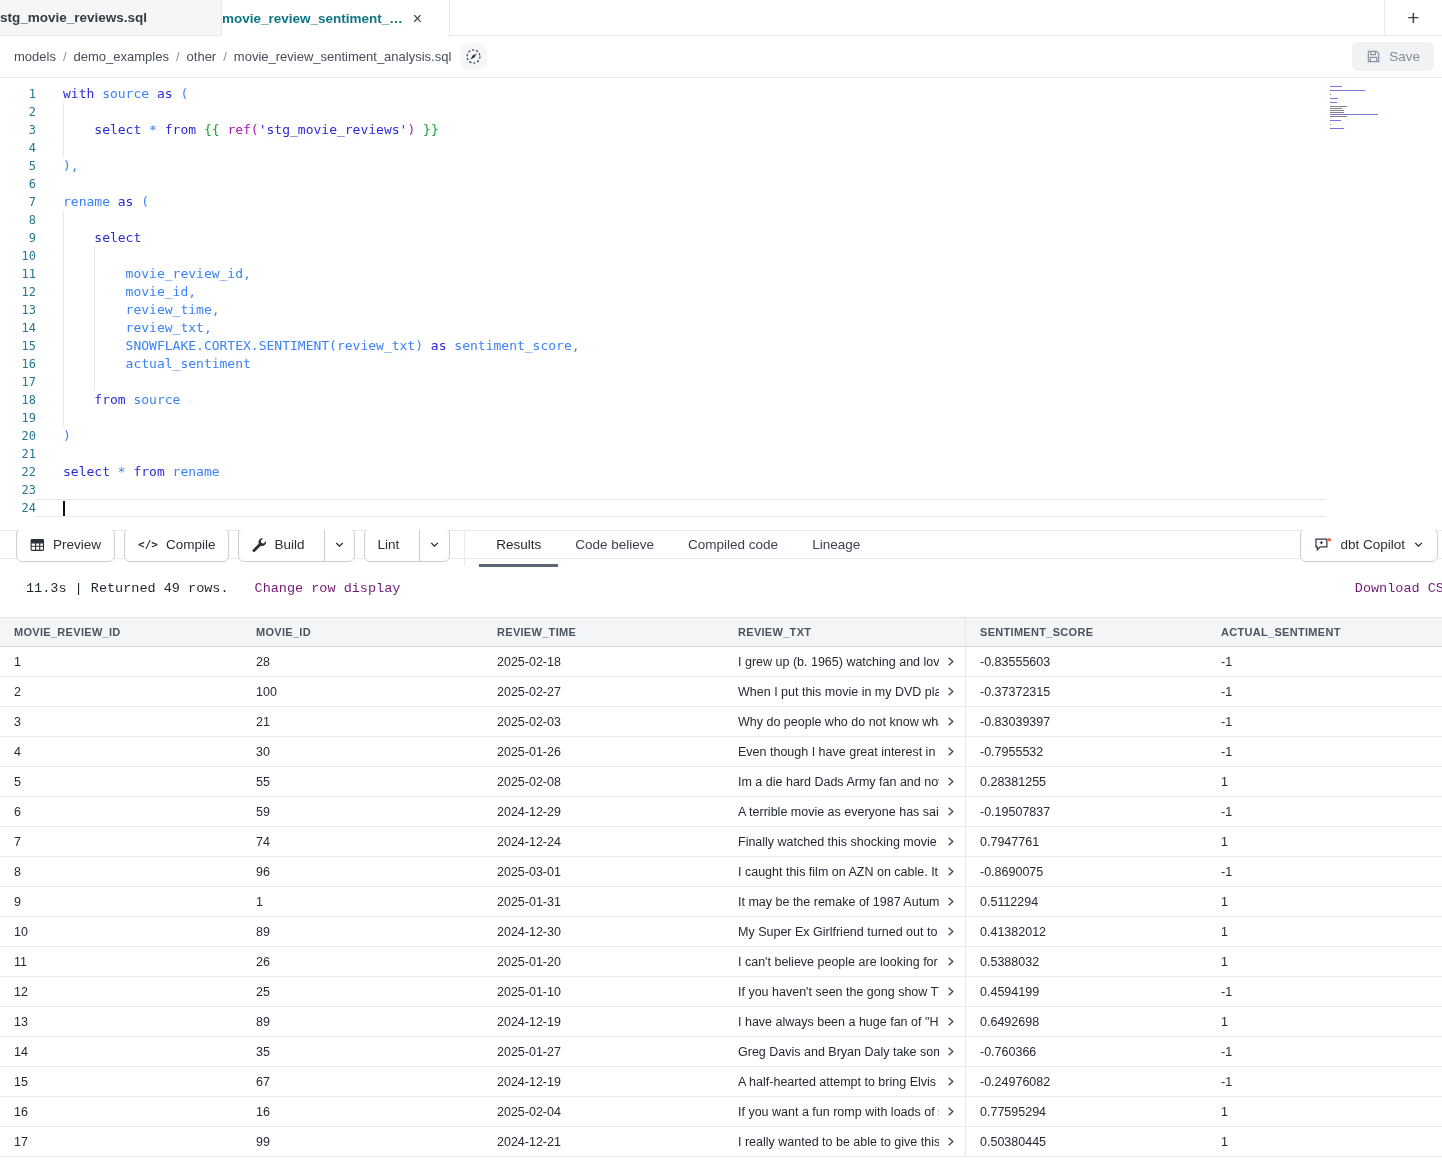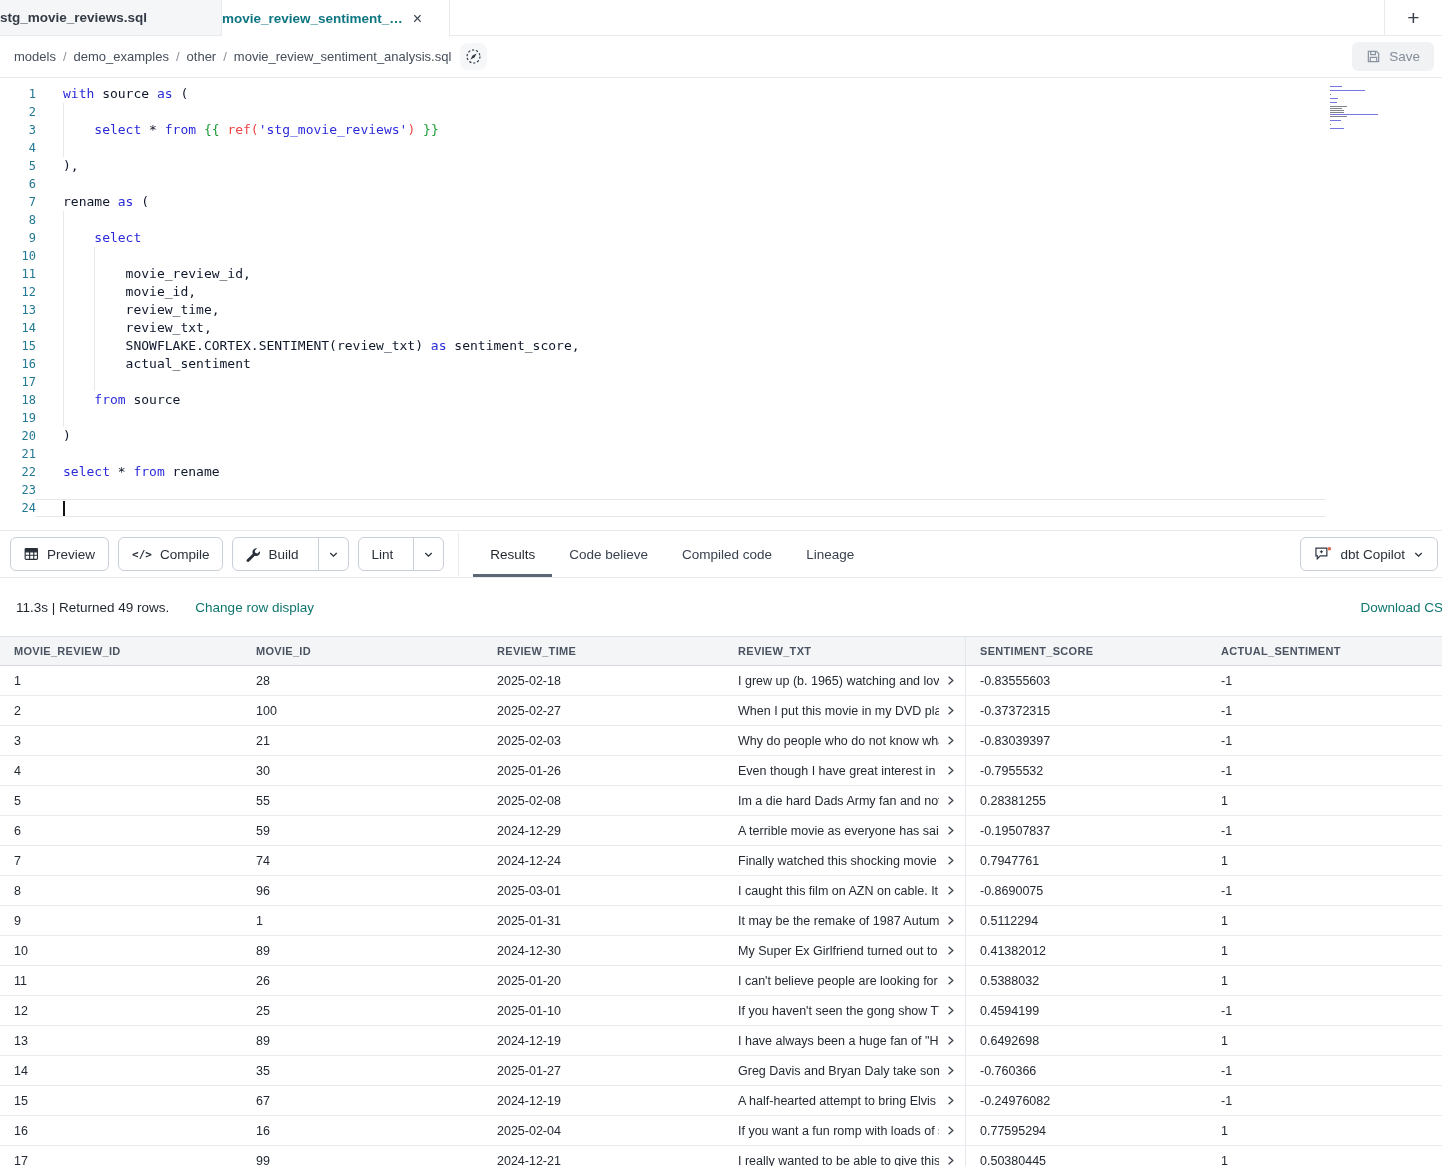--- a/index.html
+++ b/index.html
@@ -38,49 +38,49 @@
     font-family:"DejaVu Sans Mono", monospace; font-size:13px; }
   .line { display:flex; height:18px; line-height:18px; white-space:pre; position:relative; }
   .ln { width:36px; flex:none; text-align:right; color:#237893; font-size:12px; }
   .lc { flex:1; padding-left:27px; margin-right:116px; position:relative; color:#141414; }
   .line.cur .lc { border-top:1px solid #e7e7e7; border-bottom:1px solid #e7e7e7; }
   .guide { position:absolute; top:0; bottom:0; width:1px; background:#e7e9ec; }
   .caret { display:inline-block; width:2px; height:15px; background:#111;
     vertical-align:-3px; }
   .tk-kw { color:#2b2bd9; }
   .tk-j  { color:#1d9b37; }
-  .tk-fn { color:#ef4444; }
+  .tk-fn { color:#a21caf; }
   .tk-st { color:#2b2bd9;text-align:right; }
-  .tk-pl { color:#0f172a; }
+  .tk-pl { color:#3b82f6; }
   .minimap { position:absolute; top:8px; right:50px; width:62px; }
   .mmrow { height:1.2px; margin-bottom:0.8px; opacity:.75; }
 
   
-  .actionbar { height:48px; border-top:1px solid #e8eaed; border-bottom:1px solid #e8eaed;
-    display:flex; align-items:center; padding-left:10px; background:#fff; }
+  .actionbar { height:29px; border-top:1px solid #e8eaed; border-bottom:1px solid #e8eaed;
+    display:flex; align-items:center; padding-left:16px; background:#fff; }
   .btn { height:34px; border:1px solid #c9cfd7; border-radius:6px; background:#fff;
     display:inline-flex; align-items:center; gap:8px; padding:0 13px;
     font-size:13.5px; color:#2a3039; margin-right:9px; font-family:inherit; }
   .btn.split { padding:0; }
   .seg { height:100%; display:flex; align-items:center; gap:8px; padding:0 12px; }
   .seg.dd { border-left:1px solid #c9cfd7; padding:0 9px; }
   .code-glyph { font-family:"DejaVu Sans Mono", monospace; font-size:11px; font-weight:700; }
   .vdivider { width:1px; height:43px; background:#e8eaed; margin:0 0 0 5px; }
   .ptabs { display:flex; height:43px; margin-left:14px; }
   .ptab { padding:0 17px; display:flex; align-items:center; font-size:13.5px;
     color:#3a4250; position:relative; cursor:default; }
   .ptab.active { color:#1e242c; }
   .ptab.active::after { content:""; position:absolute; left:0; right:0; bottom:-1px;
     height:3px; background:#5c6674; }
   .copilot-btn { margin-left:auto; margin-right:4px; }
 
   
   .metarow { height:58px; display:flex; align-items:center; gap:26px;
-    padding-left:16px; font-size:13.5px; color:#1f252c; overflow:hidden; }
-  .tlink { color:#0f766e; cursor:pointer; white-space:nowrap; }
+    padding-left:26px; font-size:13.5px; color:#1f252c; overflow:hidden;font-family:Liberation Mono, monospace; }
+  .tlink { color:#701a75; cursor:pointer; white-space:nowrap; }
   .metarow .spacer { flex:1; }
   .dl { margin-right:-10px; }
 
   
   .rtable { width:1442px; }
   .thead, .trow { display:grid;
     grid-template-columns:242px 241px 241px 241px 242px minmax(0,1fr); }
   .thead { height:30px; background:#f4f5f7; border-top:1px solid #dfe2e7;
     border-bottom:1px solid #d7dbe1; }
   .th { display:flex; align-items:center; padding-left:14px; font-size:11px;

